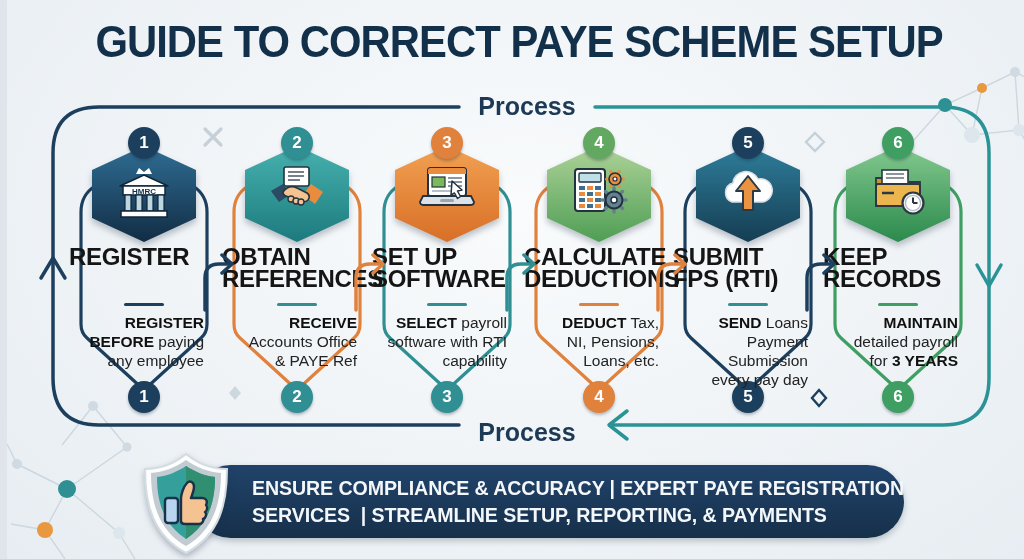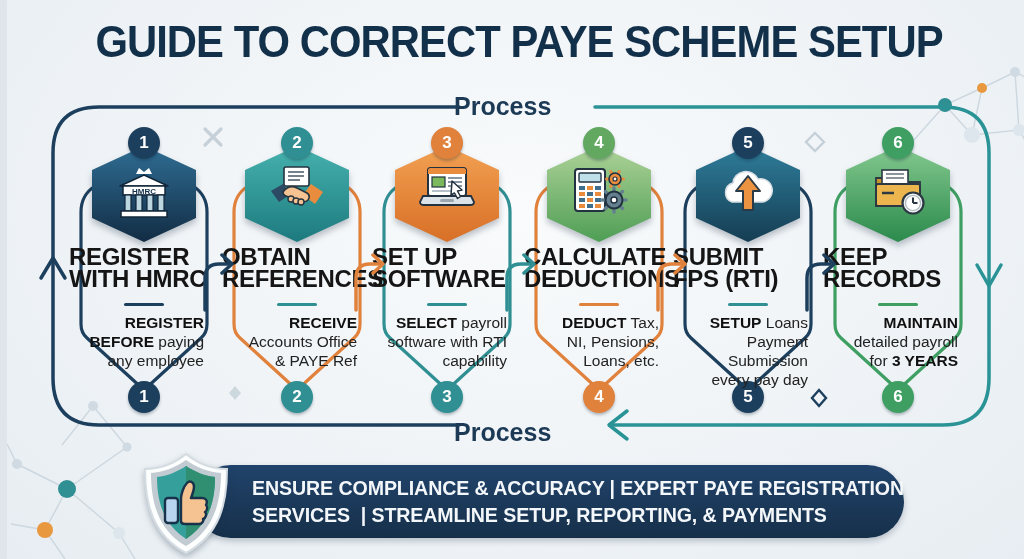--- a/index.html
+++ b/index.html
@@ -11,21 +11,21 @@
     margin-left:7px;
   }
   svg{display:block;}
   .title{
     position:absolute;top:17px;left:0;right:0;text-align:center;
     font-size:44px;font-weight:bold;color:#13304a;letter-spacing:-1px;
     transform:scaleX(0.95);
   }
   #bg-decor,#loop{position:absolute;left:0;top:0;pointer-events:none;}
   .process-label{
-    position:absolute;left:447px;width:146px;
+    position:absolute;left:447px;width:146px;text-align:center;
     font-size:25px;font-weight:bold;color:#1c3a55;
   }
   .process-label.top{top:92px;}
   .process-label.bottom{top:418px;}
   #cards,#gap-arrows{position:absolute;left:0;top:0;width:100%;height:100%;}
   .card{position:absolute;top:128px;width:150px;height:295px;}
   .card-svg{position:absolute;left:0;top:0;width:150px;height:290px;}
   .outline-path{stroke-linejoin:round;stroke-linecap:round;}
   .hex-shape{filter:drop-shadow(0 4px 3px rgba(20,40,60,.28));}
   .circle{
@@ -133,21 +133,20 @@
           </g>
       </svg>
       <div class="circle top" style="background: rgb(29, 63, 94);">
           <span class="num">1</span>
         </div>
       <div class="circle bottom" style="background: rgb(29, 63, 94);">
           <span class="num">1</span>
         </div>
       <div class="card-title">
           <div>REGISTER</div>
-          <div>WITH HMRC</div>
         </div>
       <div class="divider" style="background: rgb(29, 63, 94);"></div>
       <div class="card-desc"><span class="b">REGISTER BEFORE</span><span> paying any employee</span></div>
     </div>
       <div class="card" style="left: 215px;">
       <svg class="card-svg" viewBox="0 0 150 290">
         <defs>
           <linearGradient x1="0" y1="0" x2="0" y2="1" id="hexgrad1">
             <stop offset="0" stop-color="#46b2ae"></stop>
               <stop offset="1" stop-color="#1d7a7e"></stop>
@@ -298,21 +297,21 @@
           <span class="num">5</span>
         </div>
       <div class="circle bottom" style="background: rgb(29, 63, 94);">
           <span class="num">5</span>
         </div>
       <div class="card-title">
           <div>SUBMIT</div>
           <div>FPS (RTI)</div>
         </div>
       <div class="divider" style="background: rgb(47, 143, 147);"></div>
-      <div class="card-desc"><span class="b">SETUP</span><span> Loans Payment Submission every pay day</span></div>
+      <div class="card-desc"><span class="b">SEND</span><span> Loans Payment Submission every pay day</span></div>
     </div>
       <div class="card" style="left: 816px;">
       <svg class="card-svg" viewBox="0 0 150 290">
         <defs>
           <linearGradient x1="0" y1="0" x2="0" y2="1" id="hexgrad5">
             <stop offset="0" stop-color="#84c98f"></stop>
               <stop offset="1" stop-color="#2b8a4c"></stop>
           </linearGradient>
         </defs>
         <path class="outline-path" d="M75 28 L26 58 Q12 67 12 84 L12 196 Q12 205 18 210 L75 262 L132 210 Q138 205 138 196 L138 84 Q138 67 124 58 Z" fill="none" stroke-width="3.2" stroke="#3f9f63"></path>

